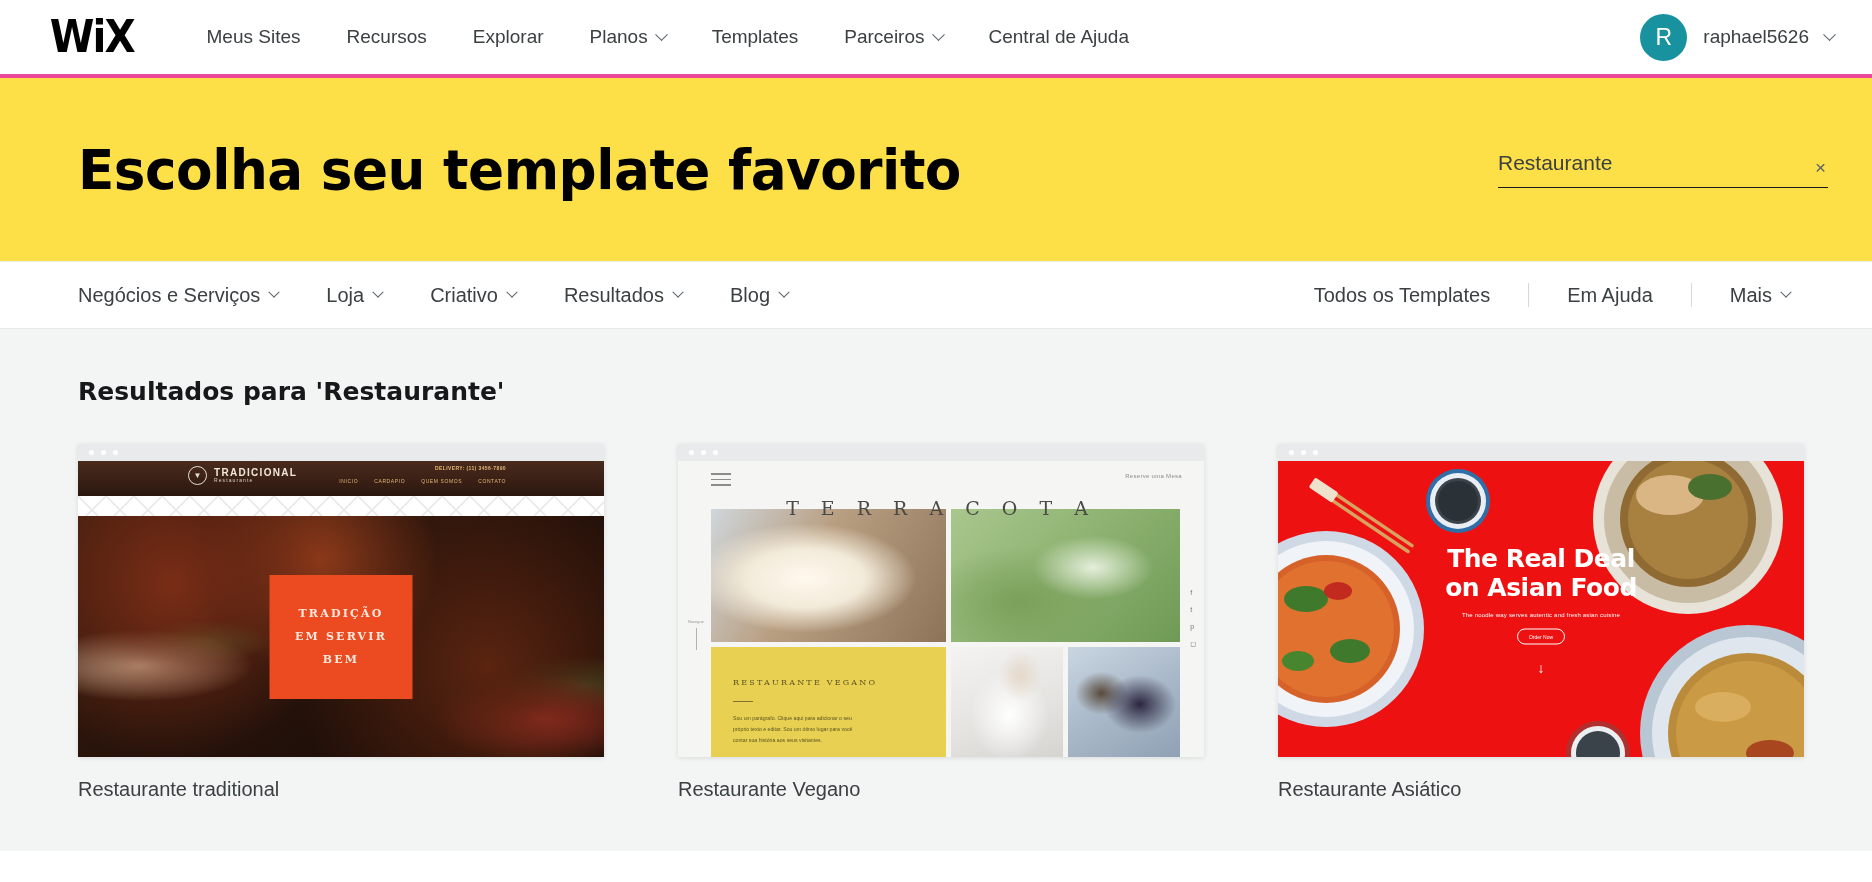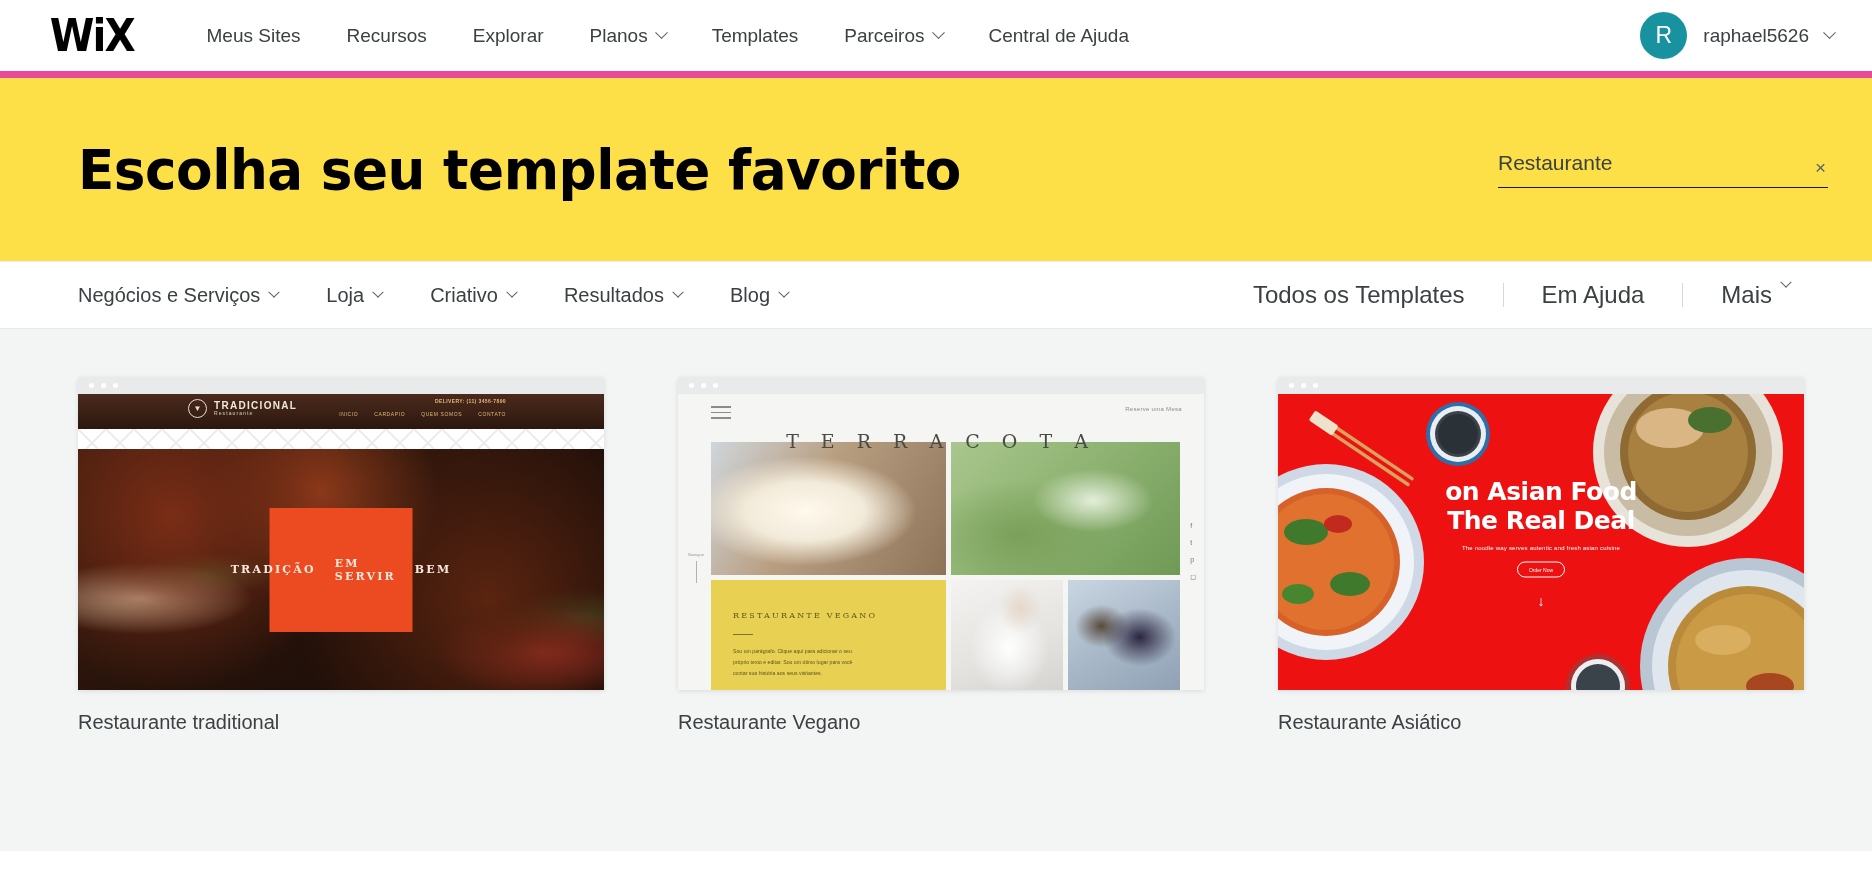--- a/index.html
+++ b/index.html
@@ -8,21 +8,21 @@
     font-family: "Liberation Sans", sans-serif;
     background: #ffffff;
     overflow: hidden;
   }
 
   
   .top-header {
     position: relative;
     height: 78px;
     background: #ffffff;
-    border-bottom: 7px solid #ec4899;
+    border-bottom: 4px solid #ec4899;
     display: flex;
     align-items: center;
     padding: 0 38px 0 46px;
   }
   .wix-logo {
     font-size: 44px;
     font-weight: 700;
     letter-spacing: -2px;
     color: #000000;
     line-height: 1;
@@ -114,23 +114,23 @@
     padding: 0 44px 0 78px;
   }
   .cat-left { display: flex; align-items: center; gap: 0; }
   .cat-item {
     display: flex; align-items: center; gap: 10px;
     font-size: 20px; color: #3b4043;
     padding-right: 48px; cursor: pointer; white-space: nowrap;
   }
   .cat-right { margin-left: auto; display: flex; align-items: center; }
   .cat-right-item {
-    font-size: 24px; color: #3b4043;
+    font-size: 20px; color: #3b4043;
     padding: 0 38px; cursor: pointer; white-space: nowrap;
-    display: flex; gap: 10px;
+    display: flex; align-items: center; gap: 10px;
   }
   .cat-sep { width: 1px; height: 24px; background: #d4d9dc; }
 
   
   .results {
     background: #f3f4f4;
     height: 522px;
     padding: 48px 78px 0 78px;
   }
   .results-heading {
@@ -207,23 +207,23 @@
       radial-gradient(ellipse at 24% 52%, #3e5a2c 0%, rgba(62,90,44,0) 12%),
       radial-gradient(ellipse at 88% 84%, #b8322c 0%, rgba(184,50,44,0) 16%),
       radial-gradient(ellipse at 96% 70%, #2f4a22 0%, rgba(47,74,34,0) 12%),
       linear-gradient(145deg,#3a1c0e 0%, #23110a 55%, #190c06 100%);
   }
   .t1-badge {
     position: absolute; left: 50%; top: 50%;
     transform: translate(-50%,-50%);
     width: 143px; height: 124px;
     background: #ec4a20;
-    display: flex; flex-direction: row;
+    display: flex; flex-direction: column;
     align-items: center; justify-content: center;
-    gap: 19px;
+    gap: 10px;
     color: #fbe9de;
     font-size: 11px; font-weight: 700; letter-spacing: 2.2px;
     font-family: "DejaVu Serif", serif;
   }
 
   
   .t2-body { background: #f5f5f3; height: 296px; position: relative; }
   .t2-top { height: 42px; position: relative; }
   .t2-burger {
     position: absolute; left: 33px; top: 12px;
@@ -408,20 +408,21 @@
     </div>
     <div class="cat-sep"></div>
     <div class="cat-right-item">
       <span>Mais</span>
       <span class="chev-sm"></span>
     </div>
   </div>
 </div>
 
 <div class="results">
+  <div class="results-heading">Resultados para 'Restaurante'</div>
 
   <div class="card-grid">
 
     <div class="card">
       <div class="thumb">
         <div class="chrome">
           <span class="dot"></span>
           <span class="dot"></span>
           <span class="dot"></span>
         </div>
@@ -543,22 +544,22 @@
             <ellipse cx="60" cy="130" rx="14" ry="9" fill="#c22a20"></ellipse>
 
             <circle cx="470" cy="272" r="108" fill="#b9c6d4"></circle>
             <circle cx="470" cy="272" r="96" fill="#dfe6ed"></circle>
             <circle cx="470" cy="272" r="80" fill="#bb8b3c"></circle>
             <circle cx="470" cy="272" r="72" fill="#cb9a44"></circle>
             <ellipse cx="445" cy="246" rx="28" ry="15" fill="#d9ae5e"></ellipse>
             <ellipse cx="492" cy="292" rx="24" ry="13" fill="#a8471f"></ellipse>
           </svg>
           <div class="t3-center">
+            <div class="t3-h1">The Real Deal</div>
             <div class="t3-h1">on Asian Food</div>
-            <div class="t3-h1">The Real Deal</div>
             <div class="t3-sub">The noodle way serves autentic and fresh asian cuisine</div>
             <div class="t3-btn">Order Now</div>
             <div class="t3-arrow">↓</div>
           </div>
         </div>
       </div>
       <div class="card-caption">Restaurante Asiático</div>
     </div>
 
   </div>

